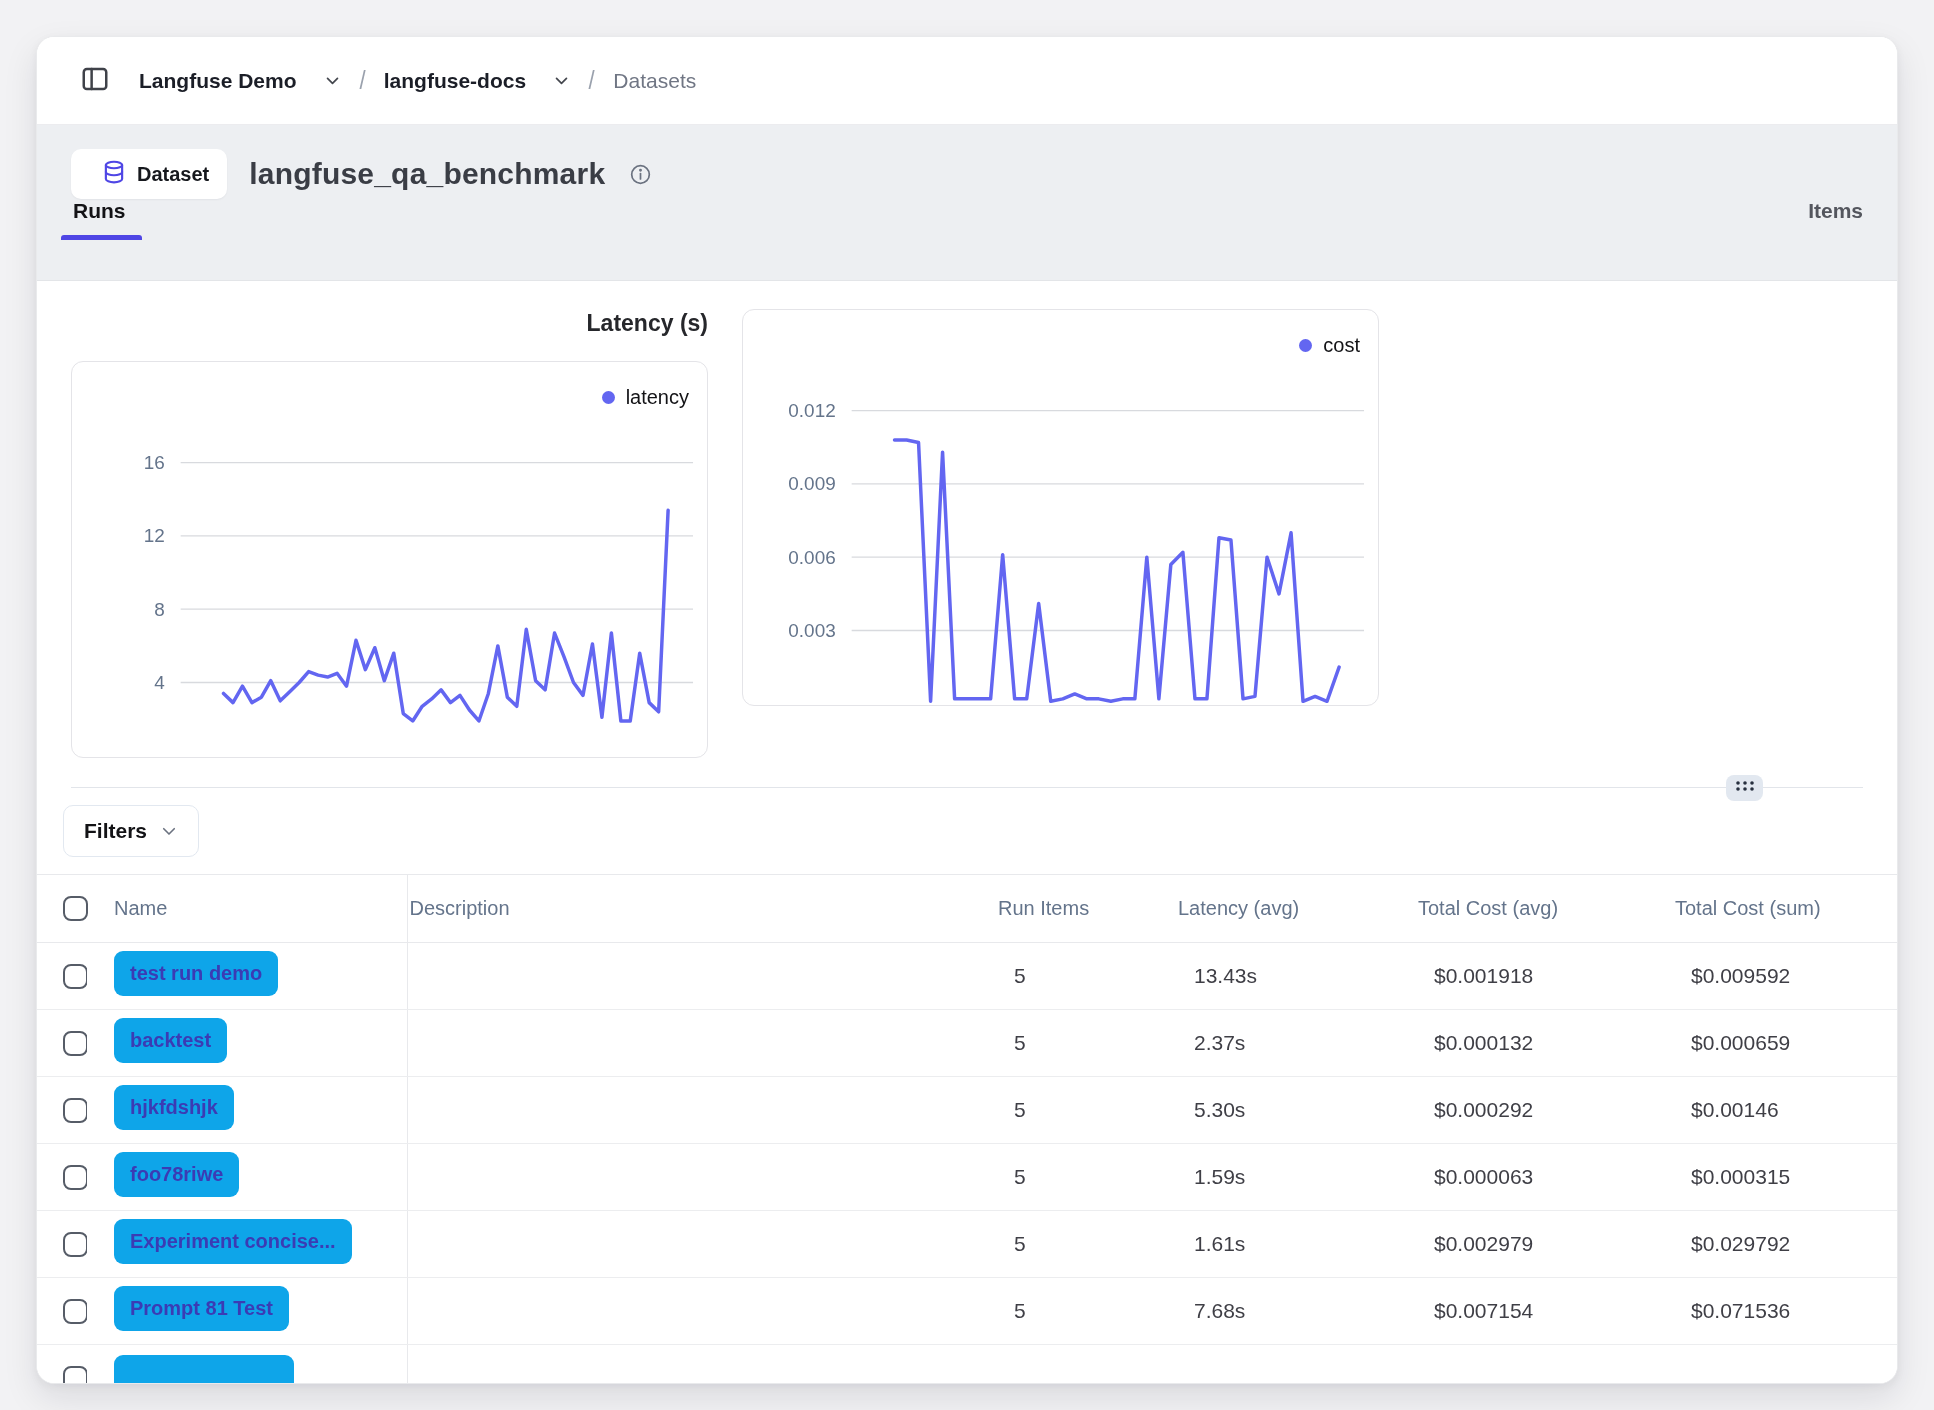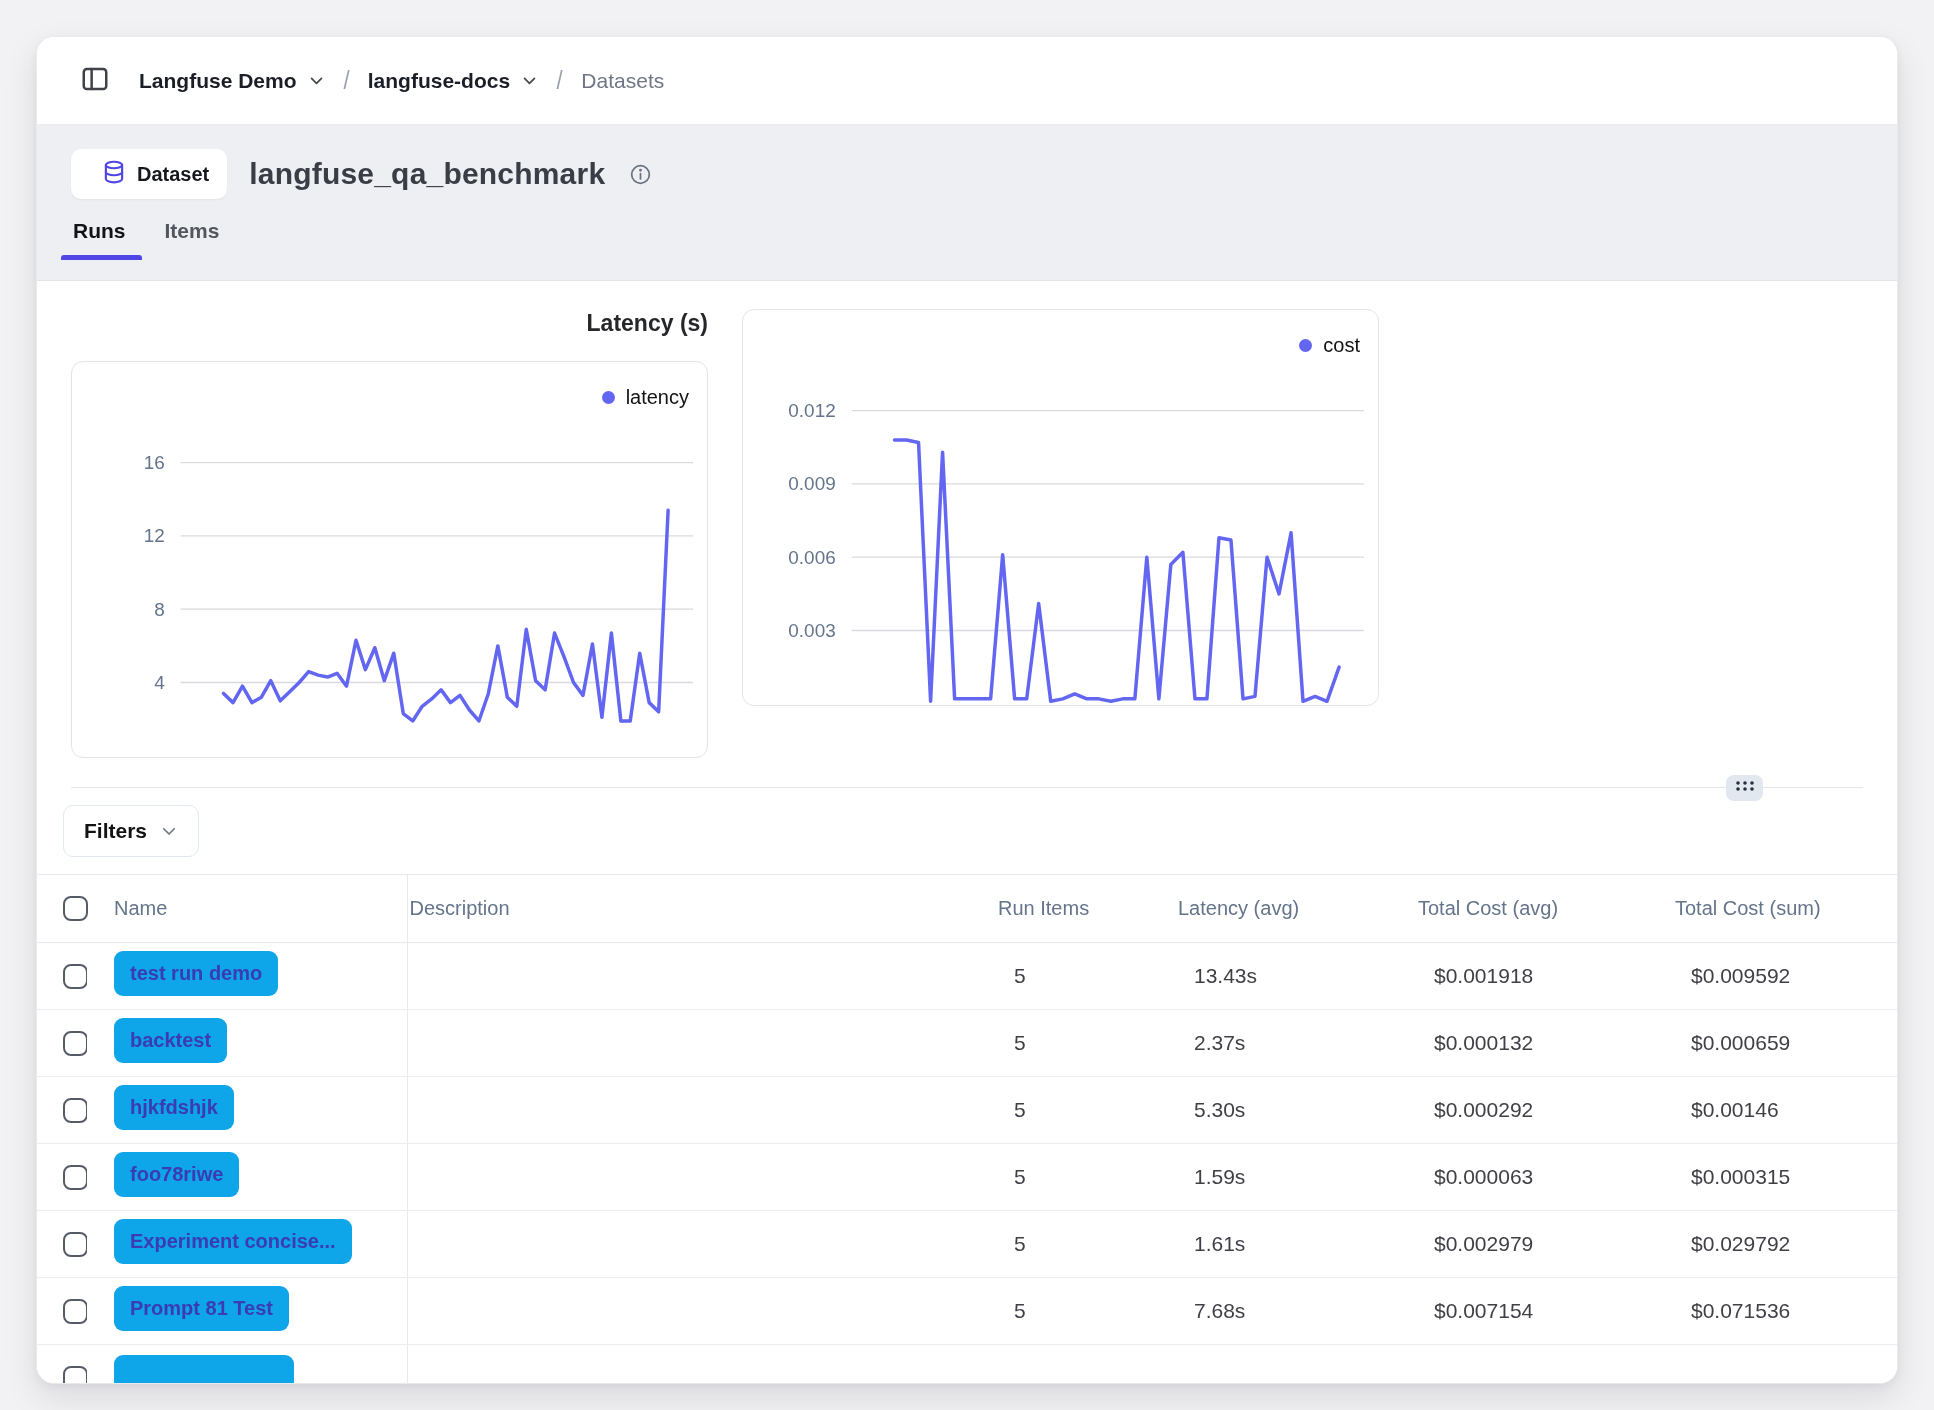--- a/index.html
+++ b/index.html
@@ -16,35 +16,35 @@
     box-shadow:0 14px 34px rgba(15,23,42,.10), 0 3px 8px rgba(15,23,42,.05);
     overflow:hidden; display:flex; flex-direction:column;
   }
 
   
   .topbar { flex:none; height:88px; display:flex; align-items:center;
             padding:0 38px; background:#fff; border-bottom:1px solid #ececef; }
   .icon-btn { width:40px; height:40px; display:flex; align-items:center; justify-content:center;
               border-radius:8px; cursor:pointer; }
   .breadcrumb { display:flex; align-items:center; gap:18px; margin-left:24px; }
-  .crumb { display:flex; align-items:center; gap:11px; font-size:21px; font-weight:600; color:#1b1e27; cursor:pointer; }
+  .crumb { display:flex; align-items:center; gap:27px; font-size:21px; font-weight:600; color:#1b1e27; cursor:pointer; }
   .crumb .chev { margin-top:2px; }
   .crumb-muted { font-size:21px; font-weight:500; color:#707684; }
   .slash { font-size:26px; color:#9aa1ad; font-weight:300; transform:scaleX(.85); }
 
   
   .dataset-header { flex:none; height:156px; background:#edeff2; border-bottom:1px solid #e3e5e8;
                     padding:24px 34px 0; }
   .badge-row { display:flex; align-items:center; gap:22px; height:50px; }
   .dataset-badge { height:50px; background:#fff; border-radius:10px; padding:0 18px 0 30px;
                    display:flex; align-items:center; gap:10px;
                    font-size:20px; font-weight:700; color:#16181d;
                    box-shadow:0 1px 2px rgba(15,23,42,.05); }
   .page-title { font-size:30px; font-weight:700; color:#3a3d45; letter-spacing:.2px; }
-  .tabs { display:flex; gap:39px; margin-top:20px; padding-left:2px; }
+  .tabs { display:flex; gap:68px; padding-left:2px;justify-content:space-between; }
   .tab { position:relative; font-size:21px; font-weight:600; color:#54565e;
          padding-bottom:17px; cursor:pointer; }
   .tab.active { color:#131316; }
   .tab.active::after { content:""; position:absolute; left:-12px; right:-16px; bottom:0;
                        height:5px; background:#4f46e5; border-radius:3px 3px 0 0; }
 
   
   .charts { flex:none; padding:28px 34px 0; background:#fff; }
   .charts-row { display:flex; gap:34px; }
   .chart-block { width:637px;text-align:right; }

